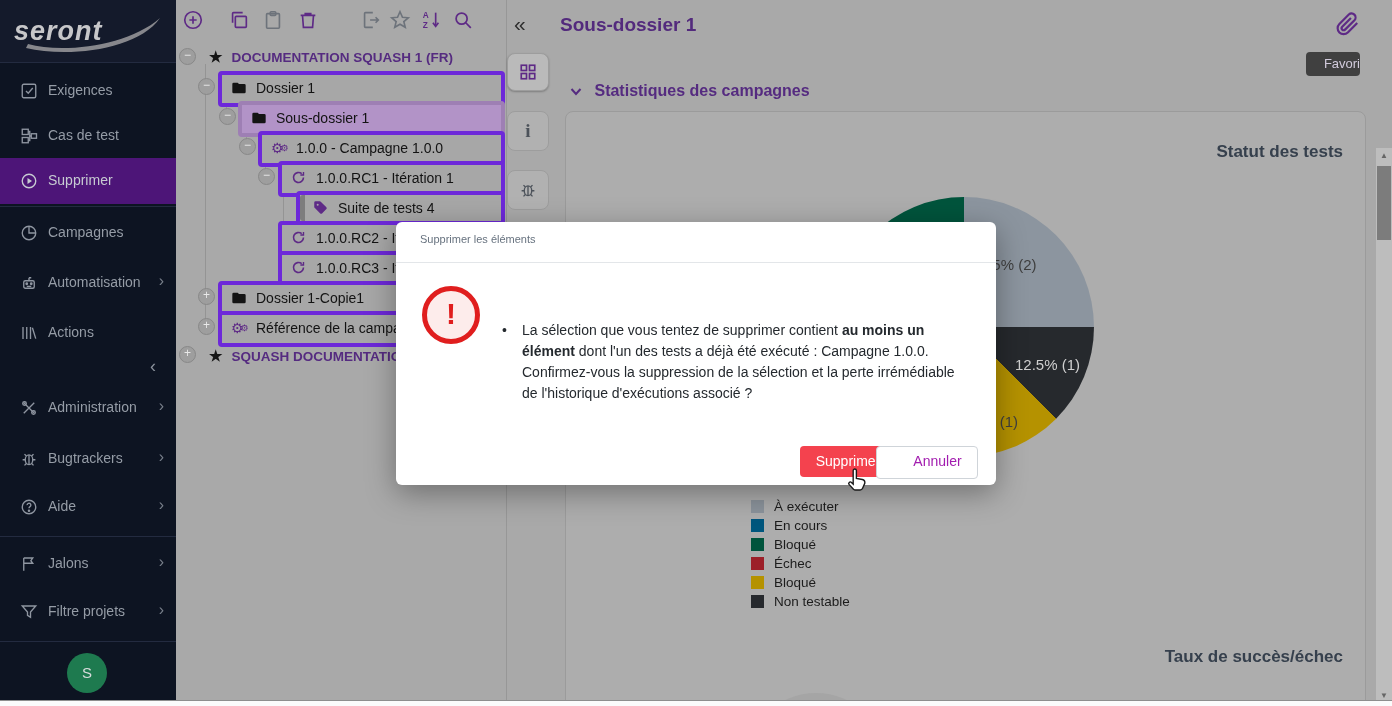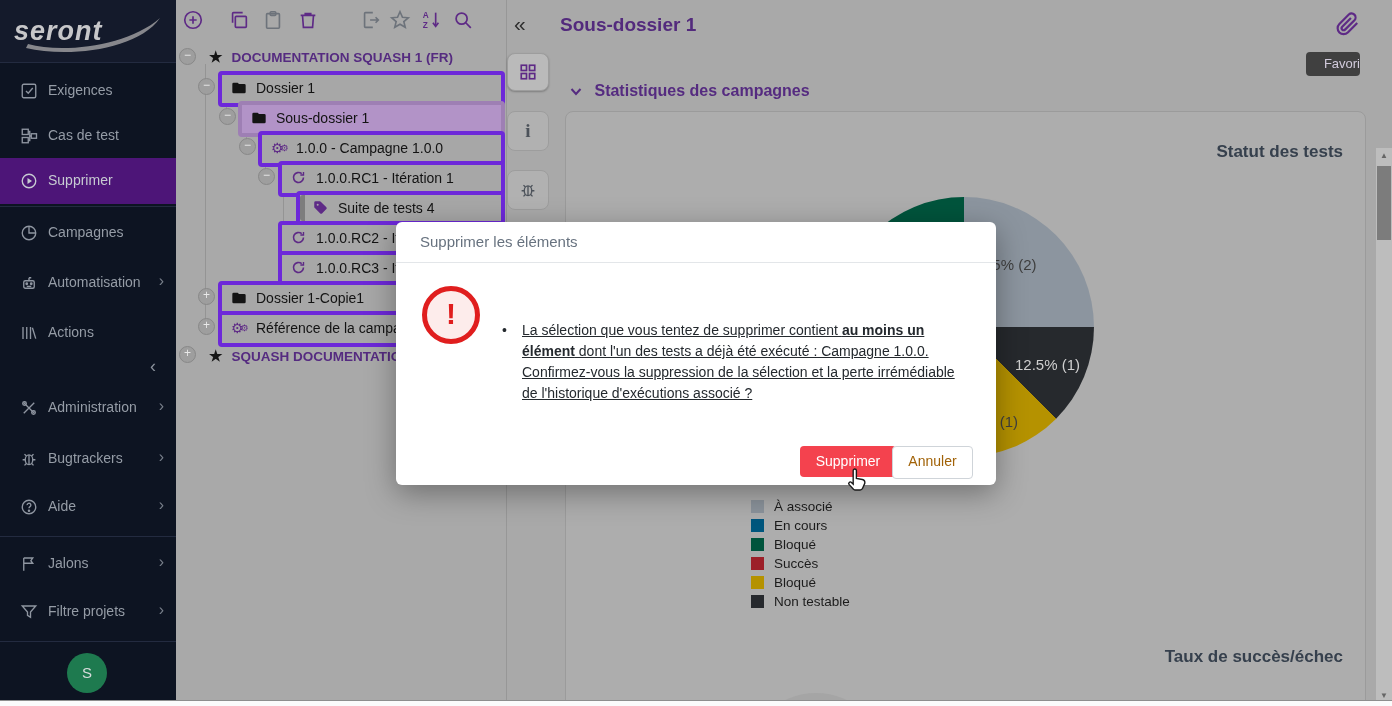--- a/index.html
+++ b/index.html
@@ -62,31 +62,31 @@
   .lglabel{position:absolute;left:23px;top:0;white-space:nowrap;}
   #pie2arc{position:absolute;left:180px;top:581px;width:140px;height:140px;border-radius:50%;background:#a5a5a5;}
 
   
   #vscroll{left:1376px;top:148px;width:16px;height:558px;background:#bdbdbd;z-index:30;}
   #vthumb{position:absolute;left:1px;top:18px;width:14px;height:74px;background:#7c7c7c;cursor:pointer;}
   .sarrow{position:absolute;left:4px;font-size:8px;color:#666;cursor:pointer;}
 
   
   #dialog{left:396px;top:222px;width:600px;height:263px;background:#ffffff;border-radius:6px;box-shadow:0 8px 30px rgba(0,0,0,.35);z-index:50;}
-  #dlg-title{position:absolute;left:24px;top:11px;font-size:15px;color:#67727f;}
+  #dlg-title{position:absolute;left:24px;top:11px;font-size:11px;color:#67727f;}
   #dlg-sep{position:absolute;left:0;top:40px;width:600px;height:1px;background:#e3e6e9;}
   #warnicon{position:absolute;left:26px;top:64px;width:48px;height:48px;border:5px solid #e01e1e;border-radius:50%;background:#fdeceb;color:#e01e1e;font-size:30px;font-weight:bold;text-align:center;line-height:46px;}
   #dlg-line1{position:absolute;left:88px;top:67px;width:490px;font-size:14px;color:#24292e;}
   #dlg-bullet{position:absolute;left:106px;top:98px;width:470px;font-size:14px;line-height:21px;color:#24292e;}
   #dlg-bullet .bdot{position:absolute;left:0;top:0;}
-  #dlg-bullet .btxt{display:block;margin-left:20px;width:452px;text-decoration:underline;}
+  #dlg-bullet .btxt{display:block;margin-left:20px;width:452px;}
   #dlg-confirm{position:absolute;left:88px;top:197px;font-size:14px;color:#24292e;}
   .dlg-btn{position:absolute;top:224px;height:31px;border-radius:4px;font-size:14px;text-align:center;line-height:31px;cursor:pointer;font-family:"Liberation Sans",sans-serif;}
   #btn-delete{left:404px;width:96px;background:#f4424e;color:#ffffff;}
-  #btn-cancel{left:496px;width:79px;background:#ffffff;border:1px solid #cfd4d9;color:#a16207;line-height:29px;}
+  #btn-cancel{left:480px;width:79px;background:#ffffff;border:1px solid #cfd4d9;color:#a21caf;line-height:29px;padding-left:21px;}
   #cursor{left:845px;top:466px;z-index:60;}
 </style>
 </head>
 <body>
 
 <div id="sidebar" class="abs">
   <div id="logo" class="abs">
     <svg class="swoosh" width="160" height="44" viewBox="0 0 160 44">
       <path d="M20 34 C55 44 120 36 152 8 C130 40 60 48 18 38 Z" fill="#9b9b9e" opacity="0.85"></path>
     </svg>
@@ -394,33 +394,33 @@
 
 <div id="dashcard" class="abs">
   <div class="chart-title" style="top:30px">Statut des tests</div>
   <div id="pie1" style="background: conic-gradient(rgb(140, 149, 159) 0%, rgb(140, 149, 159) 25%, rgb(38, 41, 45) 25%, rgb(38, 41, 45) 37.5%, rgb(181, 146, 0) 37.5%, rgb(181, 146, 0) 50%, rgb(156, 31, 40) 50%, rgb(156, 31, 40) 75%, rgb(0, 86, 125) 75%, rgb(0, 86, 125) 87.5%, rgb(0, 84, 60) 87.5%, rgb(0, 84, 60) 100%);"></div>
   <span class="slice-label" style="left:418px;top:144px">25% (2)</span>
   <span class="slice-label" style="left:449px;top:244px;color:#cfcfcf">12.5% (1)</span>
   <span class="slice-label" style="left:387px;top:301px">12.5% (1)</span>
 
   <div class="legend-row" style="top:387px">
     <span class="lgsq" style="background: rgb(139, 147, 155);"></span>
-    <span class="lglabel">À associé</span>
+    <span class="lglabel">À exécuter</span>
   </div>
   <div class="legend-row" style="top:406px">
     <span class="lgsq" style="background: rgb(0, 86, 125);"></span>
     <span class="lglabel">En cours</span>
   </div>
   <div class="legend-row" style="top:425px">
     <span class="lgsq" style="background: rgb(0, 84, 60);"></span>
     <span class="lglabel">Bloqué</span>
   </div>
   <div class="legend-row" style="top:444px">
     <span class="lgsq" style="background: rgb(156, 31, 40);"></span>
-    <span class="lglabel">Succès</span>
+    <span class="lglabel">Échec</span>
   </div>
   <div class="legend-row" style="top:463px">
     <span class="lgsq" style="background: rgb(181, 146, 0);"></span>
     <span class="lglabel">Bloqué</span>
   </div>
   <div class="legend-row" style="top:482px">
     <span class="lgsq" style="background: rgb(38, 41, 45);"></span>
     <span class="lglabel">Non testable</span>
   </div>
 

